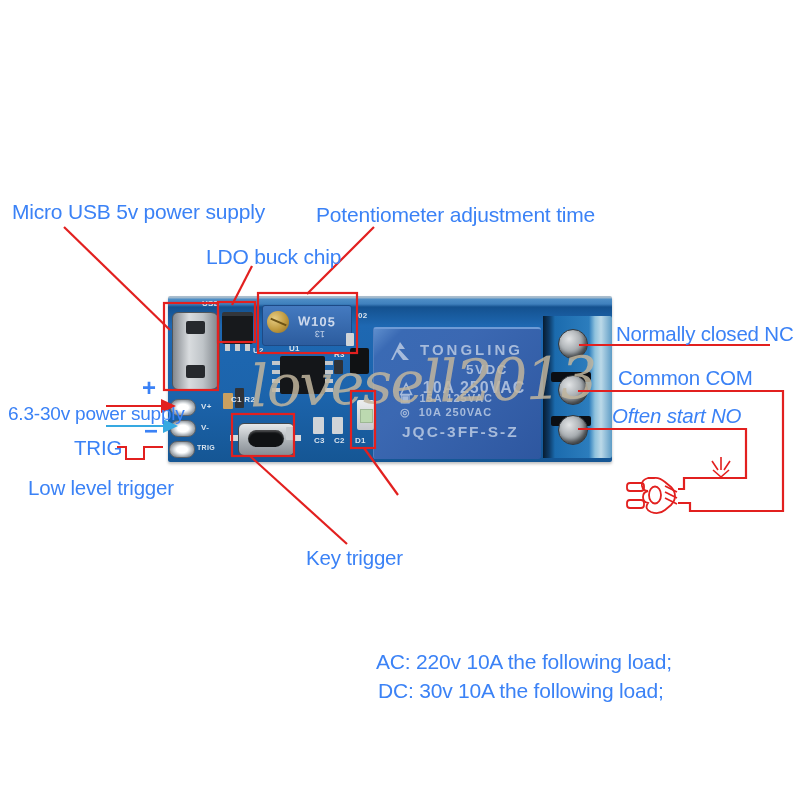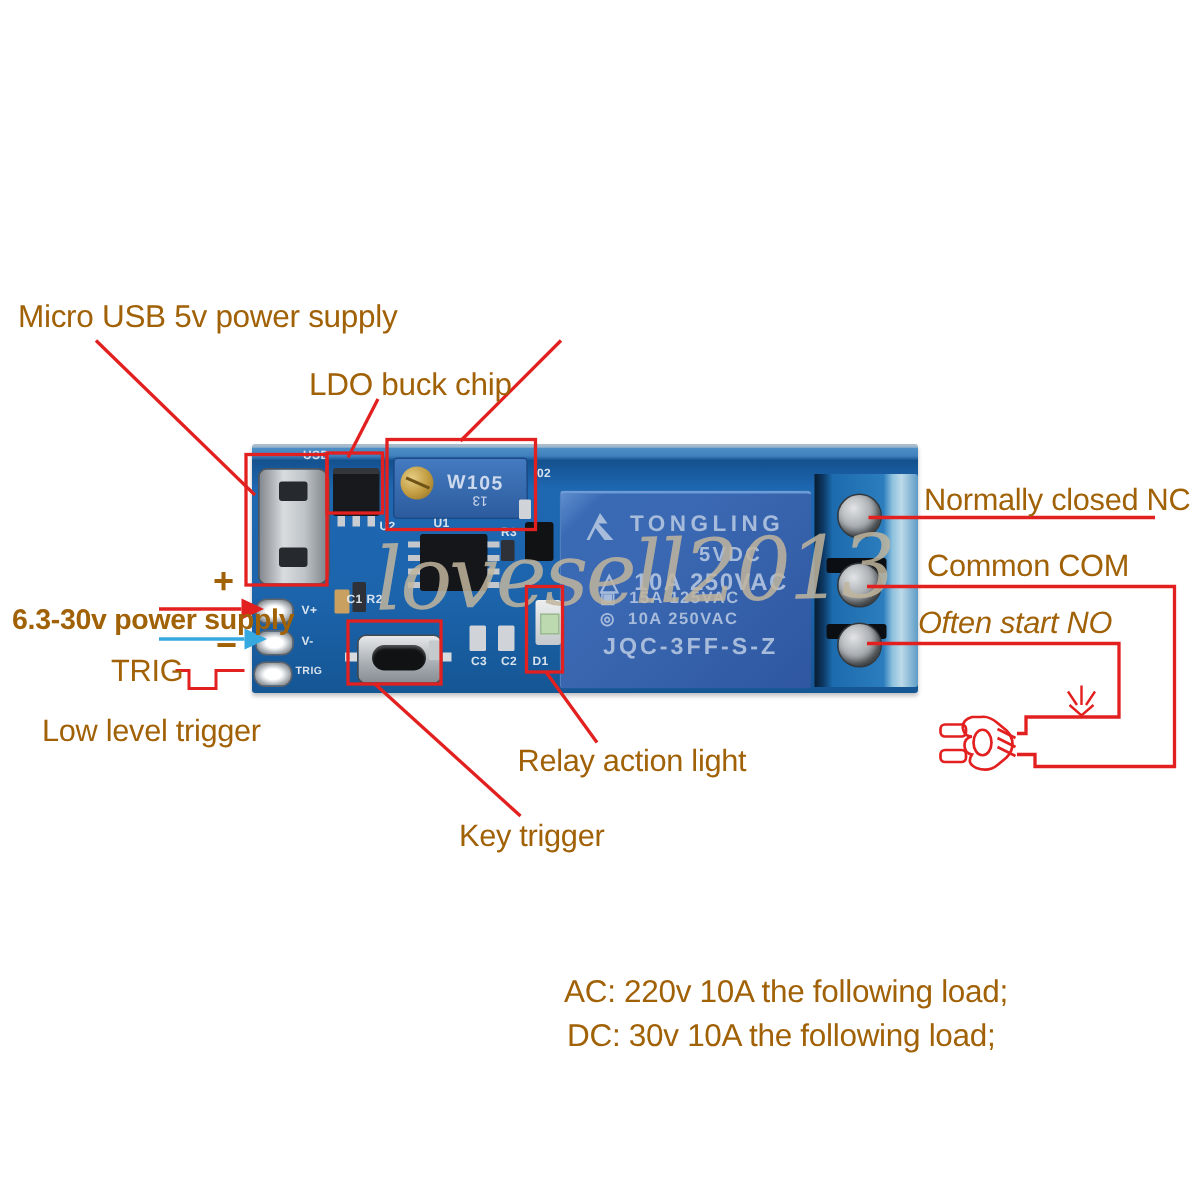--- a/index.html
+++ b/index.html
@@ -1,20 +1,20 @@
 <!DOCTYPE html>
 <html><head>
 <meta charset="utf-8">
 <style>
   html,body{margin:0;padding:0;background:#ffffff;}
   .canvas{position:relative;width:800px;height:800px;background:#ffffff;overflow:hidden;
           font-family:"Liberation Sans",sans-serif;}
   .abs{position:absolute;}
   
-  .note{position:absolute;color:#a16207;font-size:20.5px;line-height:1.05;letter-spacing:-0.2px;white-space:nowrap;}
+  .note{position:absolute;color:#3b82f6;font-size:20.5px;line-height:1.05;letter-spacing:-0.2px;white-space:nowrap;}
   .note.big{font-size:27px;}
   .note.sym{font-size:24px;font-weight:bold;}
   
   .board{position:absolute;left:168px;top:296px;width:444px;height:166px;border-radius:2px;
     background:linear-gradient(180deg,#aebfce 0px,#9db7cc 2px,#4e8ec6 3px,#3f80bd 8px,#14518f 11px,
                #1e68b2 30px,#1c64ac 60%,#155694 100%);
     box-shadow:0 2px 3px rgba(0,0,0,.25);}
   .terminal{position:absolute;left:375px;top:20px;width:69px;height:142px;
     background:linear-gradient(90deg,#081c30 0px,#0d3a66 6px,#1b6bae 12px,#2c7dbd 46px,#8fc2dd 52px,#bcd9e8 58px,#5d9cc6 69px);
     border-radius:0 2px 2px 0;}
@@ -201,26 +201,26 @@
     </g>
 
     <g stroke="#e2201f" stroke-width="1.6" fill="none">
       <path d="M712,461 L718,470 M721,457 L721,470 M730,461 L724,470"></path>
       <path d="M713,470 L721,477 L729,470"></path>
     </g>
   </svg>
 
   <div class="note" style="left:12px;top:201px;font-size:21px;">Micro USB 5v power supply</div>
   <div class="note" style="left:206px;top:246px;font-size:21px;">LDO buck chip</div>
+  <div class="note" style="left:316px;top:204px;font-size:21px;">Potentiometer adjustment time</div>
   <div class="note" style="left:616px;top:323px;">Normally closed NC</div>
   <div class="note" style="left:618px;top:367px;">Common COM</div>
   <div class="note" style="left:612px;top:405px;font-style:italic;">Often start NO</div>
-  <div class="note" style="left:8px;top:404px;font-size:19px;font-weight:bold;">6.3-30v power supply</div>
+  <div class="note" style="left:8px;top:404px;font-size:19px;">6.3-30v power supply</div>
   <div class="note sym" style="left:142px;top:375px;">+</div>
   <div class="note sym" style="left:144px;top:418px;">−</div>
   <div class="note" style="left:74px;top:437px;">TRIG</div>
   <div class="note" style="left:28px;top:477px;">Low level trigger</div>
-  <div class="note" style="left:345px;top:497px;">Relay action light</div>
   <div class="note" style="left:306px;top:547px;">Key trigger</div>
   <div class="note" style="left:376px;top:651px;font-size:21px;">AC: 220v 10A the following load;</div>
   <div class="note" style="left:378px;top:680px;font-size:21px;">DC: 30v 10A the following load;</div>
 
 </div>
 
 </body></html>

